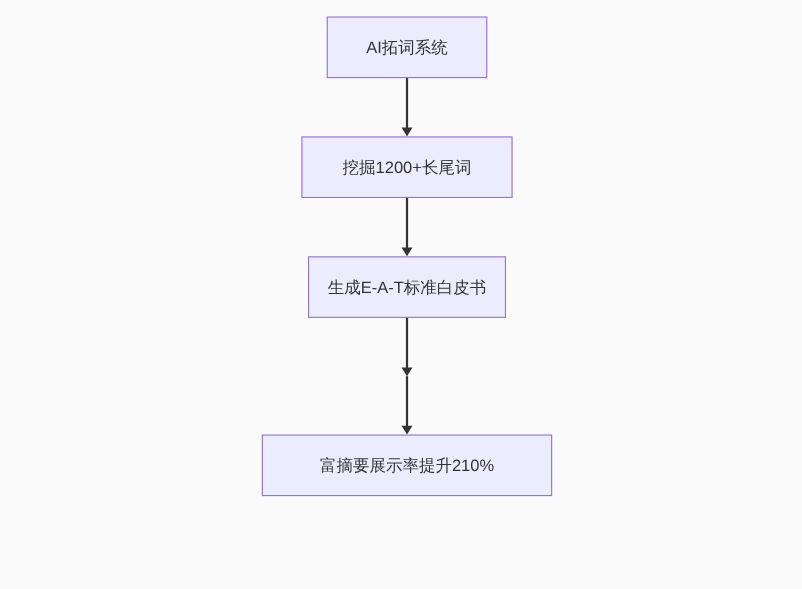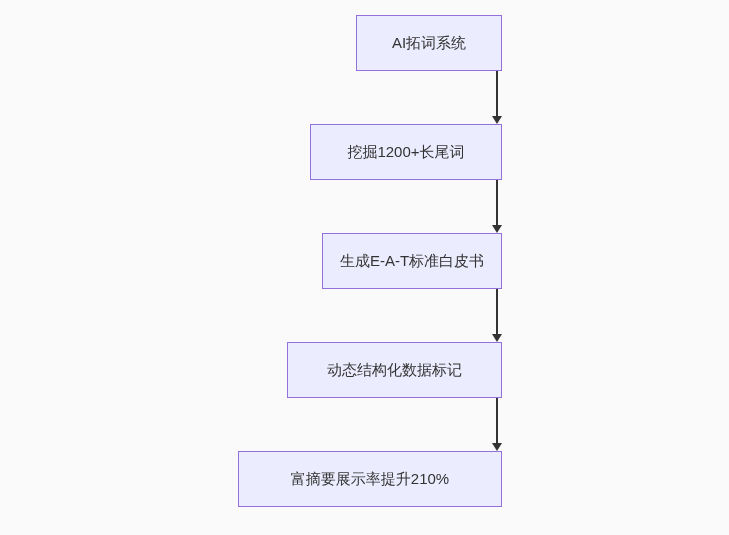--- a/index.html
+++ b/index.html
@@ -22,21 +22,21 @@
     width: 729px;
     height: 535px;
   }
   .flow {
     position: absolute;
     left: 370px;
     top: 15px;
     transform: translateX(-50%);
     display: flex;
     flex-direction: column;
-    align-items: flex-end;
+    align-items: center;
   }
   .node {
     height: 56px;
     background: var(--node-fill);
     border: 1px solid var(--node-border);
     display: flex;
     align-items: center;
     justify-content: center;
     color: var(--text-color);
     font-size: 15px;
@@ -88,23 +88,20 @@
 
     <div class="node" style="width:180px">
       <span>生成E-A-T标准白皮书</span>
     </div>
 
     <div class="edge">
       <div class="edge-line"></div>
       <div class="edge-head"></div>
     </div>
 
-    <div class="node" style="width:215px">
-      <span>动态结构化数据标记</span>
-    </div>
 
     <div class="edge">
       <div class="edge-line"></div>
       <div class="edge-head"></div>
     </div>
 
     <div class="node" style="width:264px">
       <span>富摘要展示率提升210%</span>
     </div>
 

